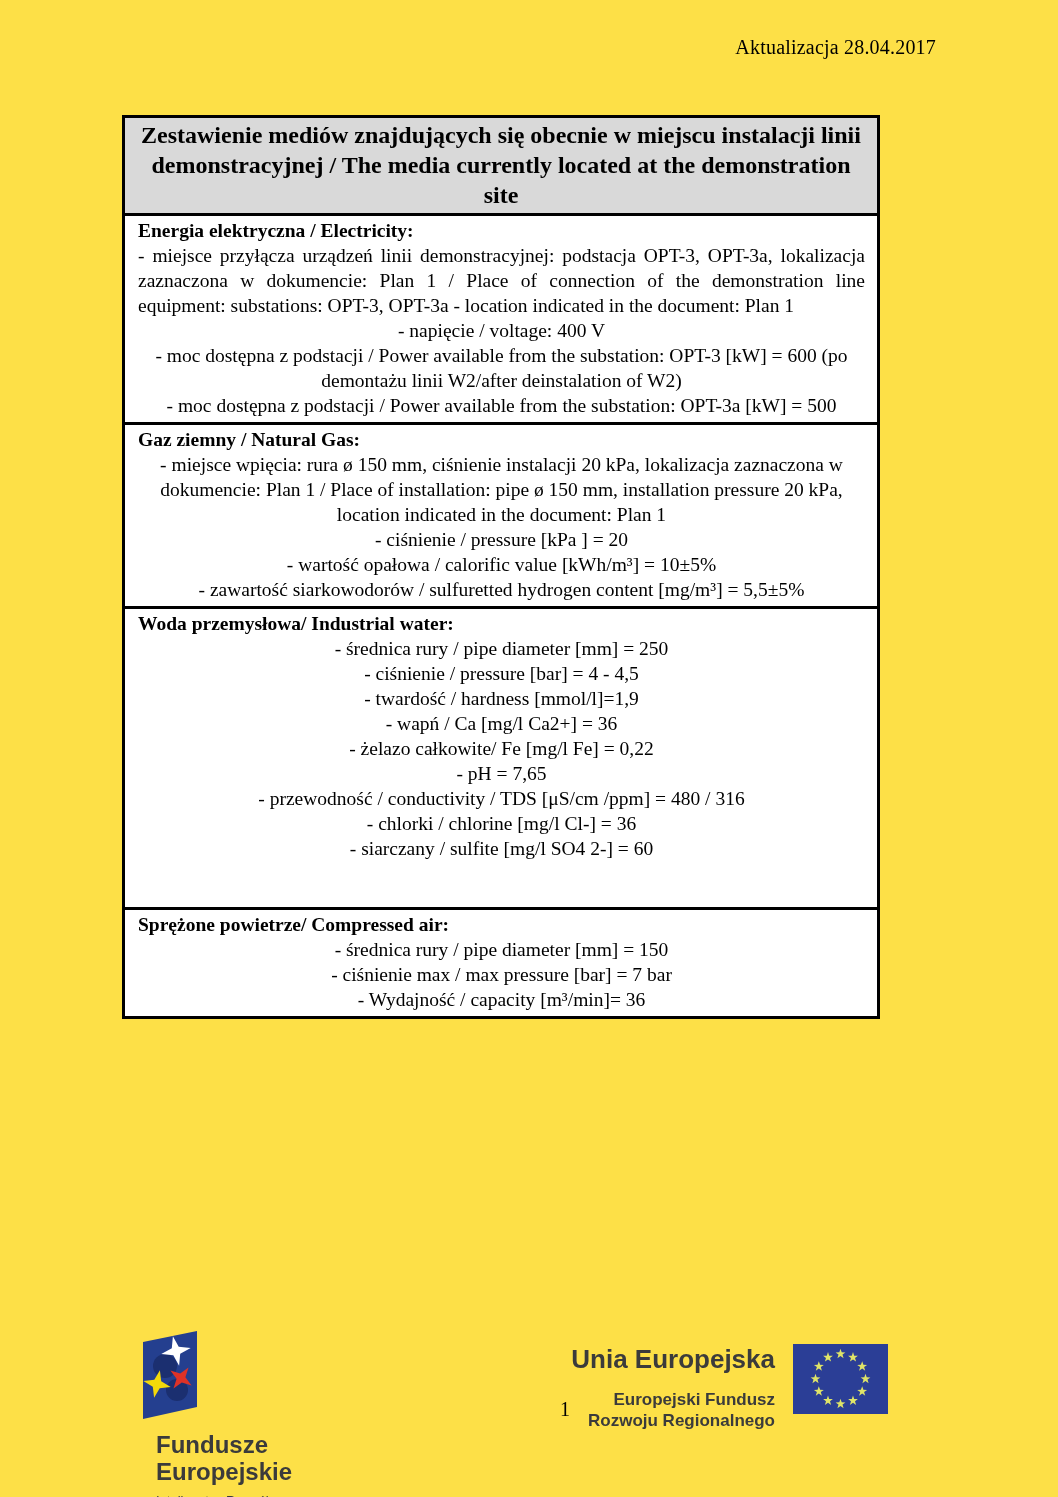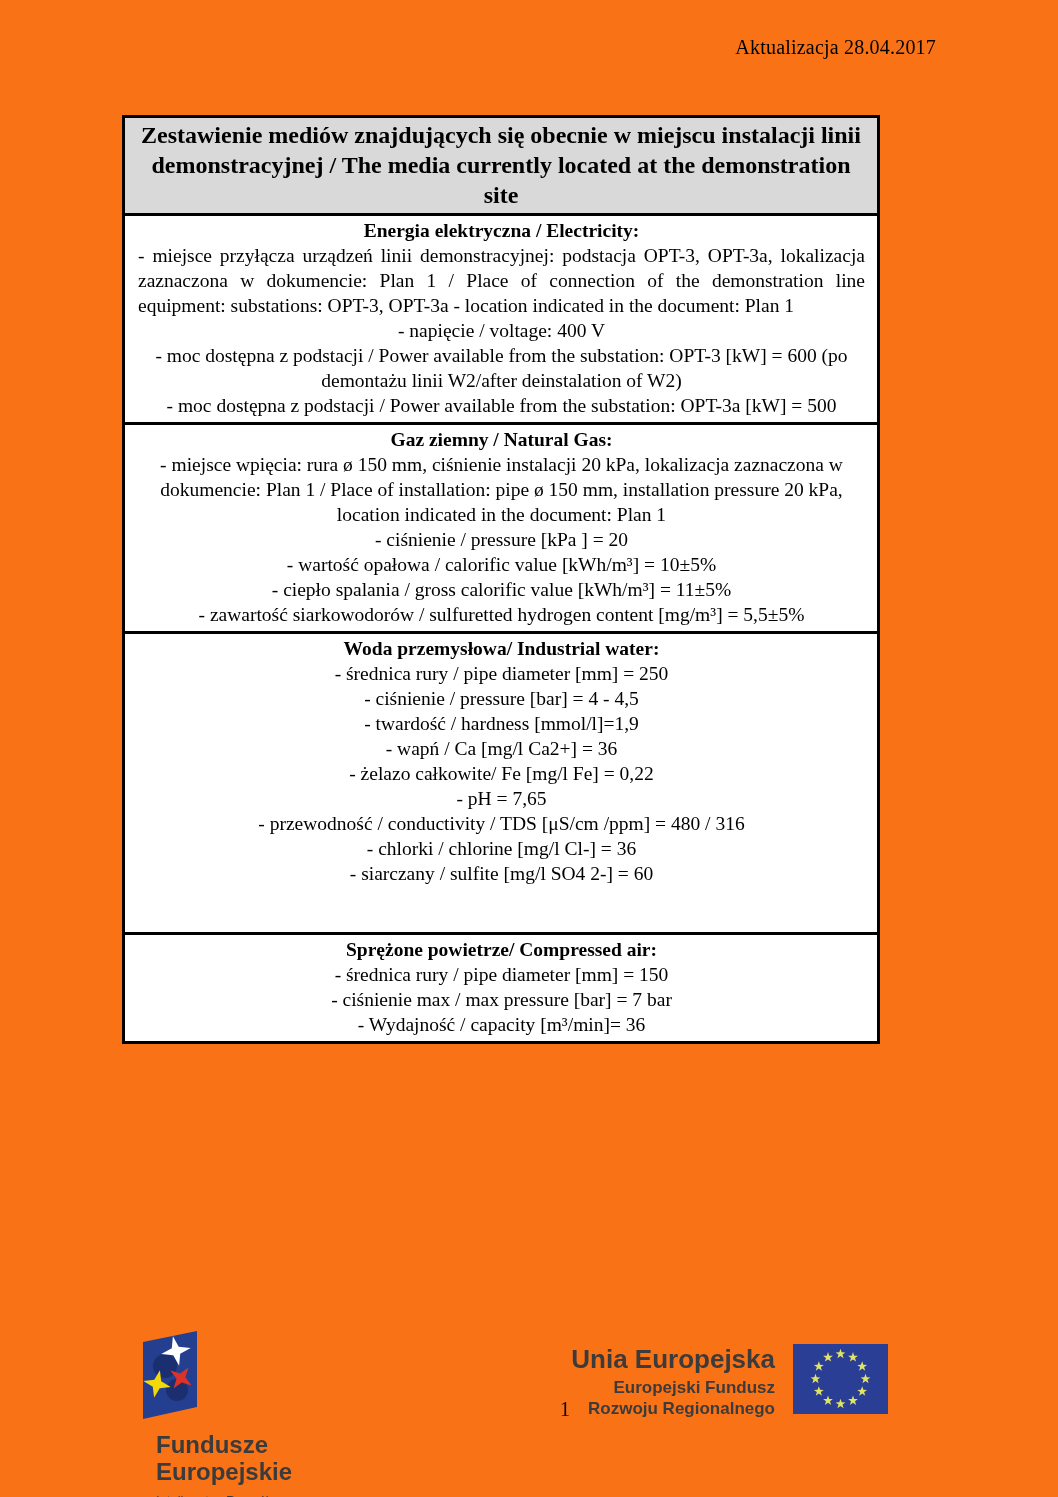--- a/index.html
+++ b/index.html
@@ -1,21 +1,21 @@
 <!DOCTYPE html>
 <html><head>
 <meta charset="utf-8">
 <style>
   * { margin: 0; padding: 0; box-sizing: border-box; }
   html, body { background: #ffffff; }
   .page {
     position: relative;
     width: 1058px;
     height: 1497px;
-    background: #f97316;
+    background: #fde047;
     font-family: "Liberation Serif", serif;
     color: #000000;
     overflow: hidden;
   }
 
   
   .update-date {
     position: absolute;
     top: 36px;
     right: 122px;
@@ -40,21 +40,21 @@
     font-size: 24px;
     line-height: 30px;
     padding: 2px 14px 3px 14px;
   }
   .section {
     padding: 2px 12px 4px 13px;
     font-size: 19.5px;
     line-height: 25px;
   }
   .section + .section { border-top: 3px solid #000000; }
-  .section-heading { font-weight: bold; text-align: center; }
+  .section-heading { font-weight: bold; }
   .section-item { text-align: center; }
   .section-0 .section-item:nth-child(2) { text-align: justify; }
   .section-2 { padding-bottom: 46px; }
 
   
   .footer-left {
     position: absolute;
     left: 140px;
     top: 1328px;
     display: flex;
@@ -70,21 +70,21 @@
     position: absolute;
     right: 170px;
     top: 1338px;
     display: flex;
     align-items: flex-start;
     font-family: "Liberation Sans", sans-serif;
     justify-content: center;
   }
   .eu-text { text-align: right; padding-top: 6px; color: #3b3b3b; }
   .eu-title { font-weight: bold; font-size: 26px; line-height: 30px; color: #3b3b3b; }
-  .eu-subtitle { font-weight: bold; font-size: 17px; line-height: 21px; margin-top: 3px; color: #3b3b3b; }
+  .eu-subtitle { font-weight: bold; font-size: 17px; line-height: 21px; margin-top: 15px; color: #3b3b3b; }
   .eu-flag { margin-left: 18px; margin-top: 6px; display: block; }
 
   .page-number {
     position: absolute;
     left: 560px;
     top: 1398px;
     font-size: 20px;
   }
 </style>
 </head>
@@ -102,21 +102,20 @@
           <div class="section-item">- miejsce przyłącza urządzeń linii demonstracyjnej: podstacja OPT-3, OPT-3a, lokalizacja zaznaczona w dokumencie: Plan 1 / Place of connection of the demonstration line equipment: substations: OPT-3, OPT-3a - location indicated in the document: Plan 1</div>
           <div class="section-item">- napięcie / voltage: 400 V</div>
           <div class="section-item">- moc dostępna z podstacji / Power available from the substation: OPT-3 [kW] = 600 (po demontażu linii W2/after deinstalation of W2)</div>
           <div class="section-item">- moc dostępna z podstacji / Power available from the substation: OPT-3a [kW] = 500</div>
         </div>
         <div class="section section-1">
           <div class="section-heading">Gaz ziemny / Natural Gas:</div>
           <div class="section-item">- miejsce wpięcia: rura ø 150 mm, ciśnienie instalacji 20 kPa, lokalizacja zaznaczona w dokumencie: Plan 1 / Place of installation: pipe ø 150 mm, installation pressure 20 kPa, location indicated in the document: Plan 1</div>
           <div class="section-item">- ciśnienie / pressure [kPa ] = 20</div>
           <div class="section-item">- wartość opałowa / calorific value [kWh/m³] = 10±5%</div>
-          <div class="section-item">- ciepło spalania / gross calorific value [kWh/m³] = 11±5%</div>
           <div class="section-item">- zawartość siarkowodorów / sulfuretted hydrogen content [mg/m³] = 5,5±5%</div>
         </div>
         <div class="section section-2">
           <div class="section-heading">Woda przemysłowa/ Industrial water:</div>
           <div class="section-item">- średnica rury / pipe diameter [mm] = 250</div>
           <div class="section-item">- ciśnienie / pressure [bar] = 4 - 4,5</div>
           <div class="section-item">- twardość / hardness [mmol/l]=1,9</div>
           <div class="section-item">- wapń / Ca [mg/l Ca2+] = 36</div>
           <div class="section-item">- żelazo całkowite/ Fe [mg/l Fe] = 0,22</div>
           <div class="section-item">- pH = 7,65</div>

